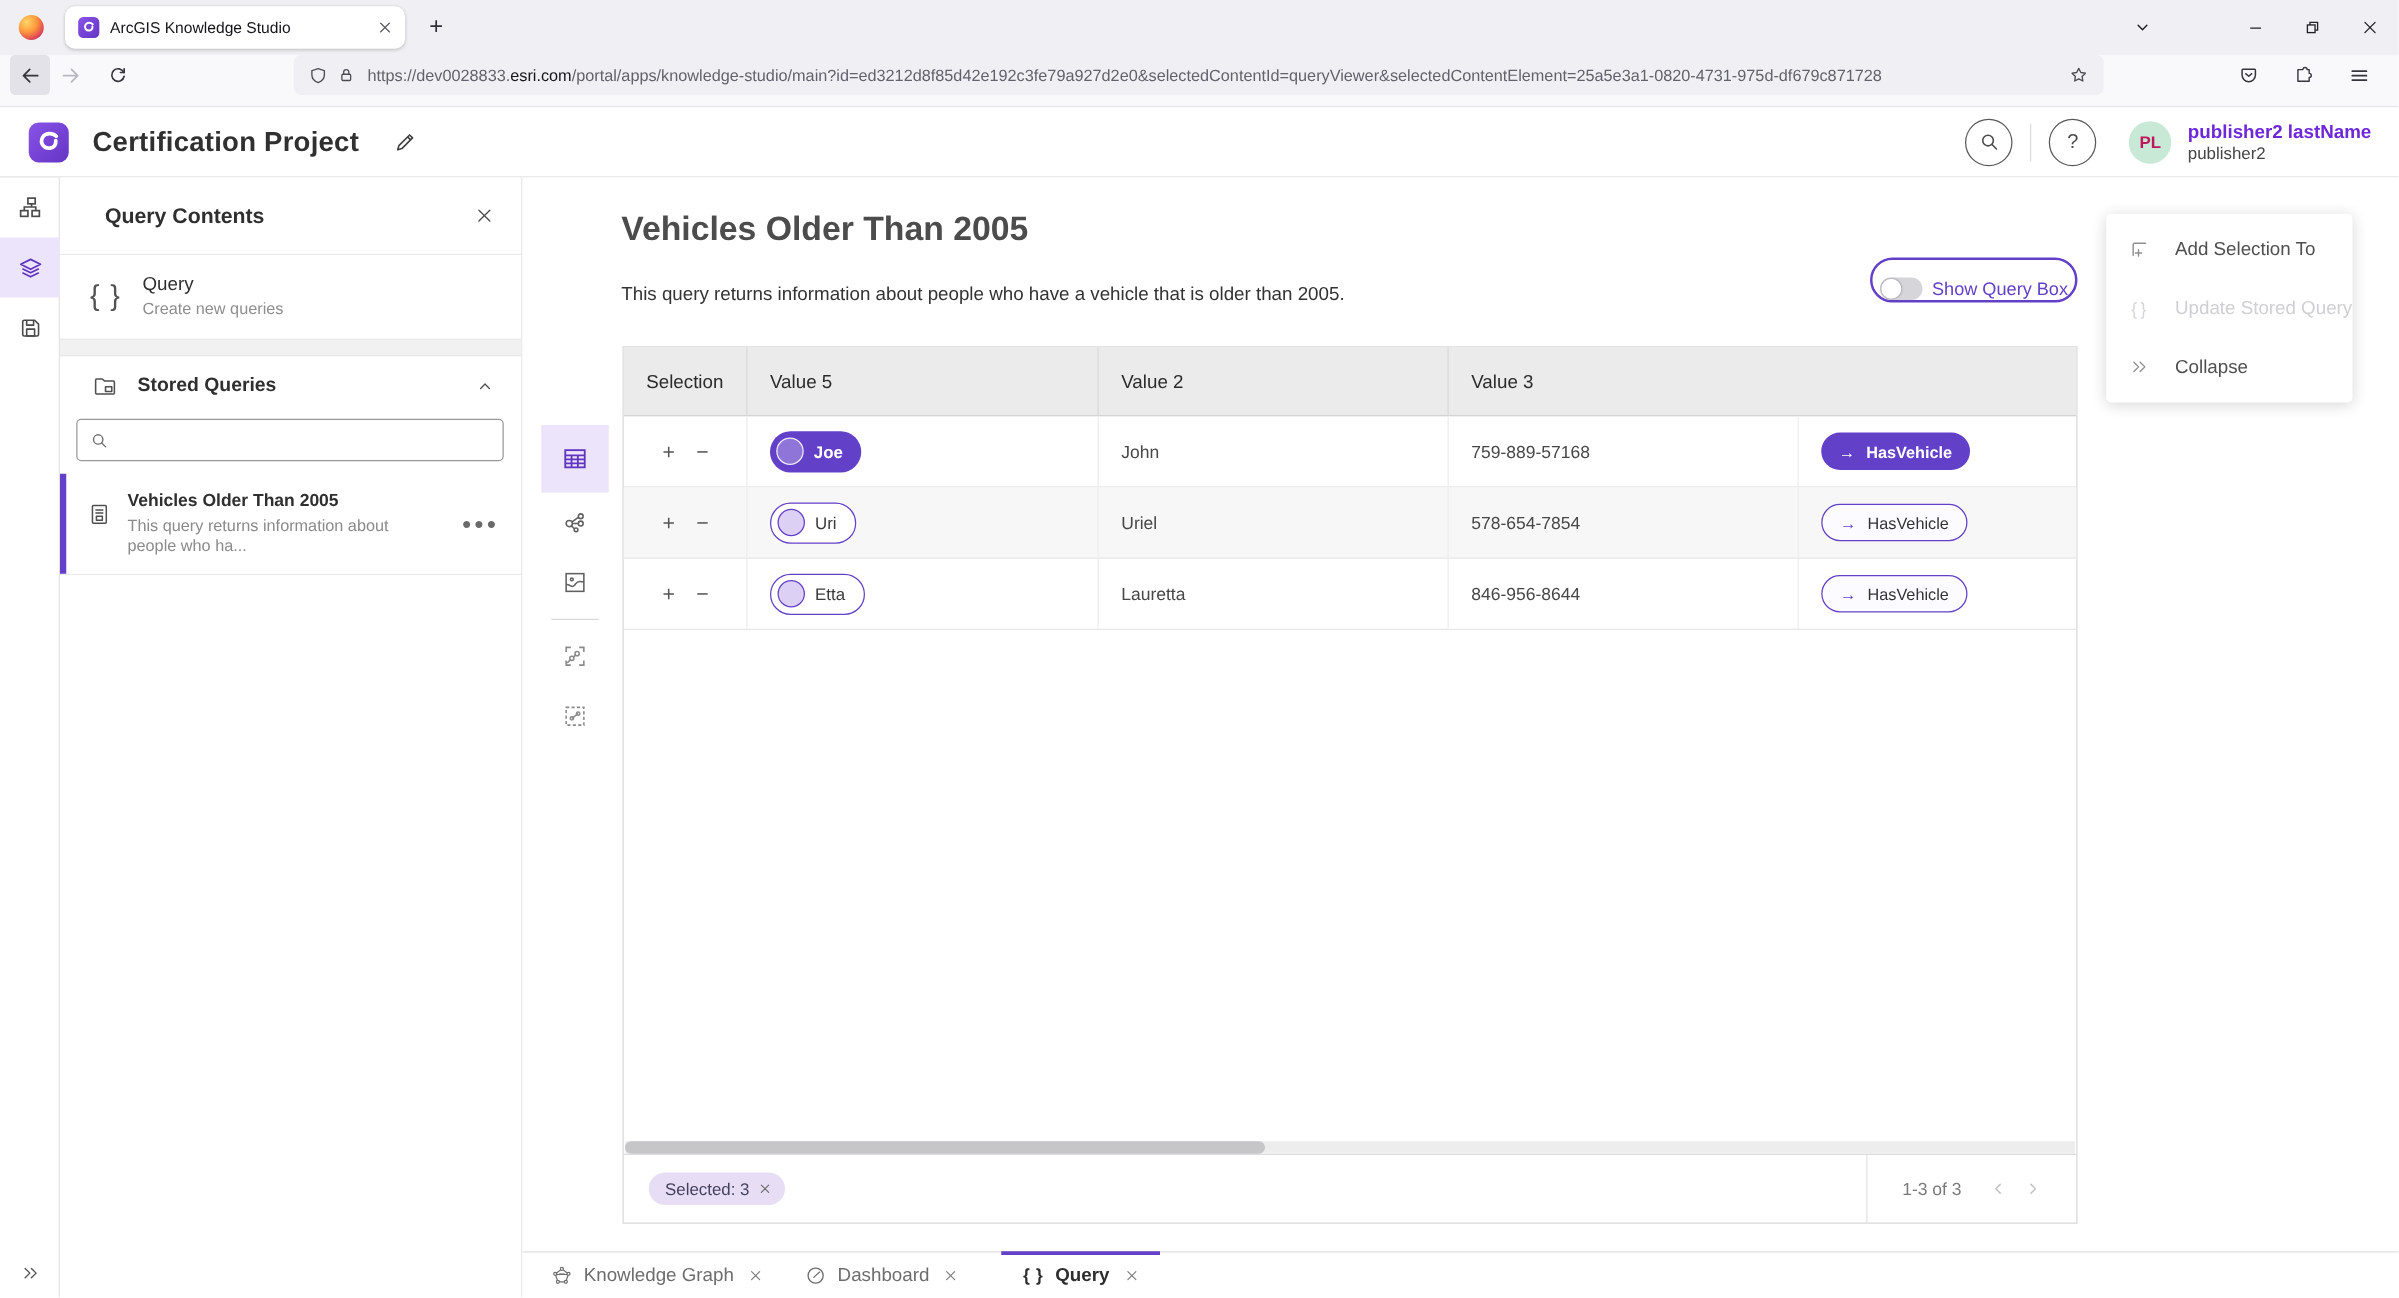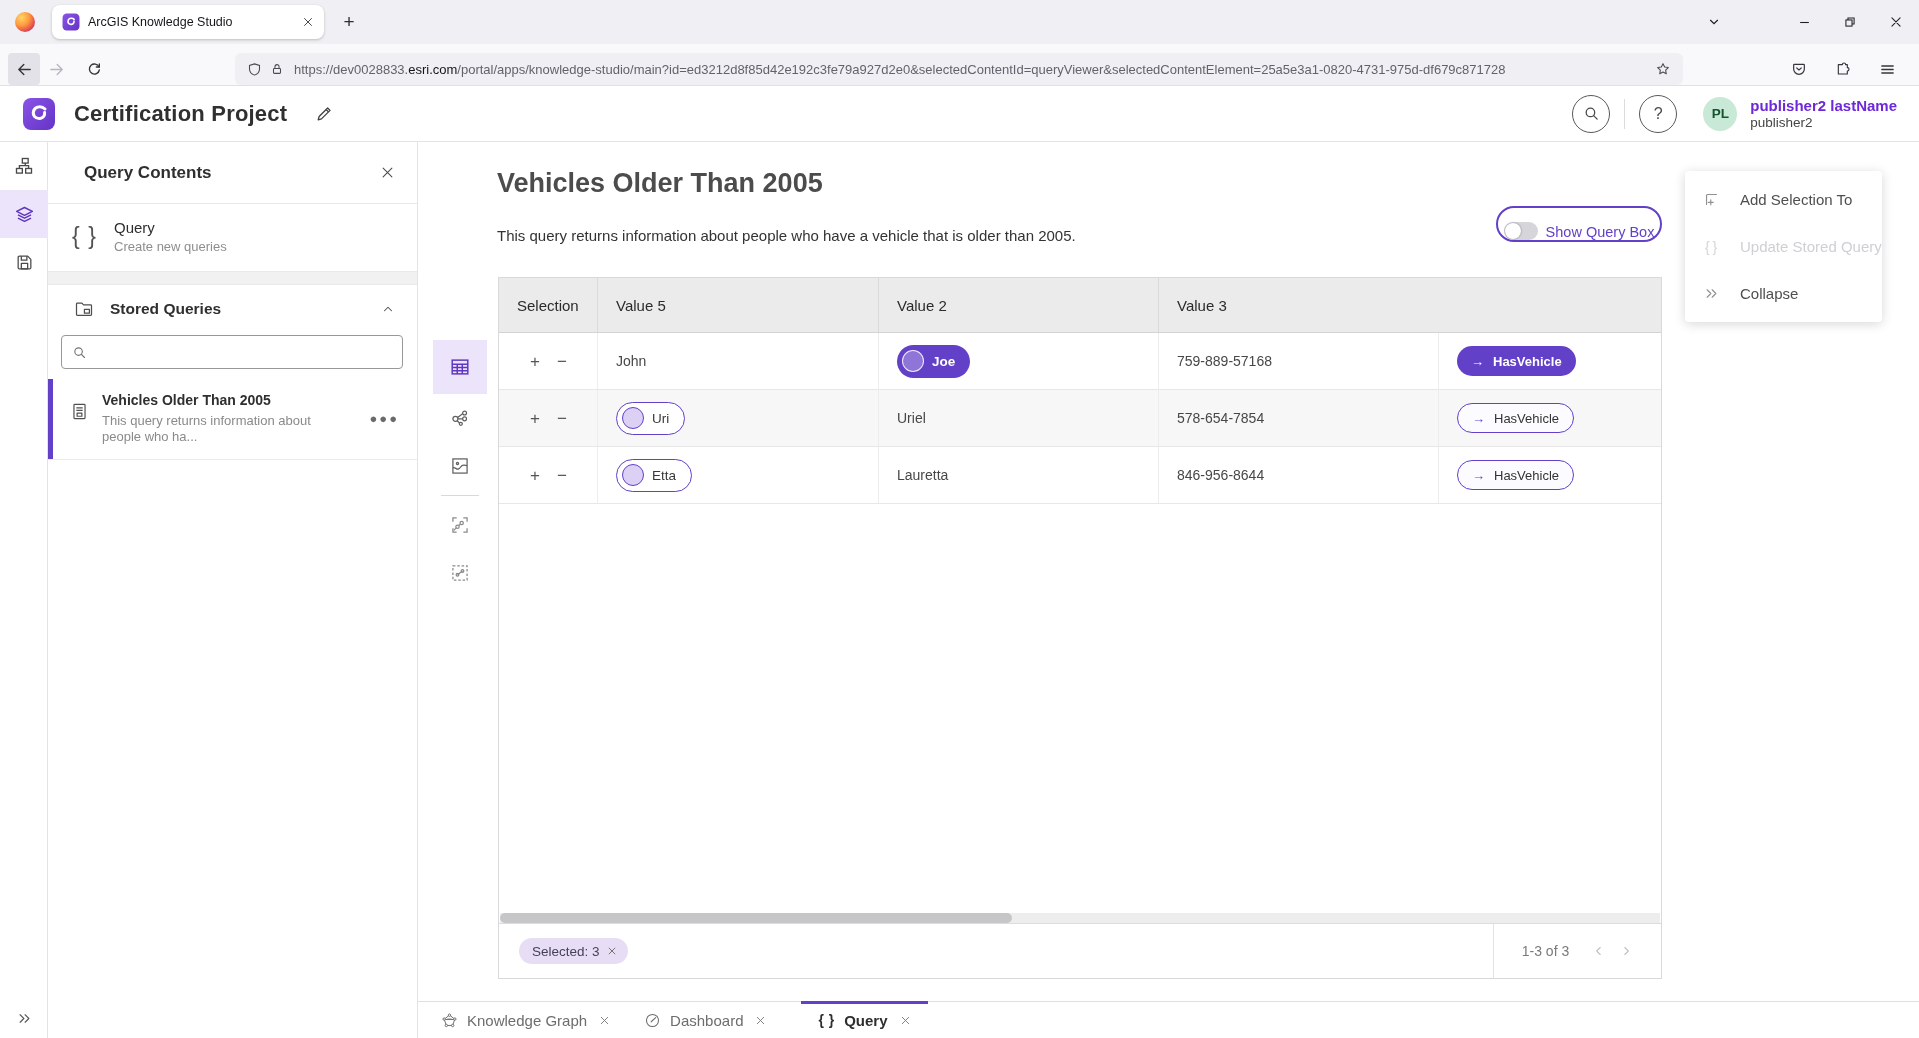--- a/index.html
+++ b/index.html
@@ -15,38 +15,38 @@
   .btab-browser { margin-left:12px; width:272px; height:34px; background:#fff; border-radius:8px;
     display:flex; align-items:center; padding:0 10px; box-shadow:0 1px 3px rgba(0,0,0,.22); }
   .tab-title { flex:1; font-size:12.5px; color:#15141a; margin:0 8px; white-space:nowrap; overflow:hidden; }
   .icon-g { color:#4a4a52; }
   .newtab { width:30px; height:30px; margin-left:10px; display:grid; place-items:center; color:#2f2f35;
     font-size:19px; border-radius:4px; }
   .win-controls { margin-left:auto; display:flex; align-items:center; }
   .win-btn { width:46px; height:40px; display:grid; place-items:center; color:#1f1f24; }
   .tablist-btn { margin-right:44px; }
 
-  .navbar { height:42px; background:#f9f9fb; border-bottom:1px solid #e0e0e6; display:flex; align-items:flex-end; padding:0 8px; }
+  .navbar { height:42px; background:#f9f9fb; border-bottom:1px solid #e0e0e6; display:flex; align-items:flex-start; padding:0 8px; }
   .nav-btn { width:32px; height:32px; border-radius:4px; display:grid; place-items:center; color:#35353b; }
   .nav-btn.back { background:#e2e2e8; }
   .nav-btn.fwd { color:#b7b7c0; }
   .urlbar { margin-left:125px; width:1448px; height:32px; background:#f0f0f4; border-radius:6px;
     display:flex; align-items:center; padding:0 12px; }
   .url-text { flex:1; font-size:13px; color:#62626c; white-space:nowrap; overflow:hidden; margin-left:10px; }
   .url-host { color:#15141a; }
   .nav-right { margin-left:auto; display:flex; align-items:center; gap:12px; margin-right:8px; }
 
   
   .app-header { height:56px; background:#fff; border-bottom:1px solid #e4e4e4; display:flex; align-items:center; }
   .project-title { margin-left:18px; font-size:22px; font-weight:700; color:#303030; letter-spacing:.2px; }
   .edit-btn { margin-left:28px; color:#3f3f3f; }
   .header-right { margin-left:auto; display:flex; align-items:center; margin-right:22px; }
   .circle-btn { width:38px; height:38px; border:1px solid #595959; border-radius:50%; display:grid; place-items:center; color:#4a4a4a; }
   .hdr-divider { width:1px; height:30px; background:#dcdcdc; margin:0 14px; }
-  .avatar { width:34px; height:34px; border-radius:50%; background:#c8e9d6; color:#14532d;
+  .avatar { width:34px; height:34px; border-radius:50%; background:#c8e9d6; color:#be185d;
     font-size:13.5px; font-weight:700; display:grid; place-items:center; margin-left:26px;text-align:center; }
   .user-block { margin-left:13px; }
   .user-name { font-size:15px; font-weight:700; color:#6d28d9; line-height:18px; }
   .user-sub { font-size:13.5px; color:#454545; line-height:16px; }
 
   
   .app-body { display:flex; height:896px; }
   .rail { width:48px; border-right:1px solid #e4e4e4; position:relative; flex:none; }
   .rail-item { width:48px; height:48px; display:grid; place-items:center; color:#4a4a4a; }
   .rail-item.selected { background:#ece4fa; color:#6036c0; }
@@ -438,27 +438,27 @@
         <div class="th">Value 5</div>
         <div class="th">Value 2</div>
         <div class="th">Value 3</div>
       </div>
 
       <div class="trow tgrid">
         <div class="td selcell">
           <span class="pm-btn">+</span>
           <span class="pm-btn">−</span>
         </div>
-        <div class="td">John</div>
         <div class="td">
             <span class="entity-pill filled">
               <span class="dot"></span>
               <span>Joe</span>
             </span>
           </div>
+        <div class="td">John</div>
         <div class="td">759-889-57168</div>
         <div class="td">
             <span class="rel-pill filled">
               <span class="arrow">→</span>
               <span>HasVehicle</span>
             </span>
           </div>
       </div>
 
       <div class="trow tgrid alt">

